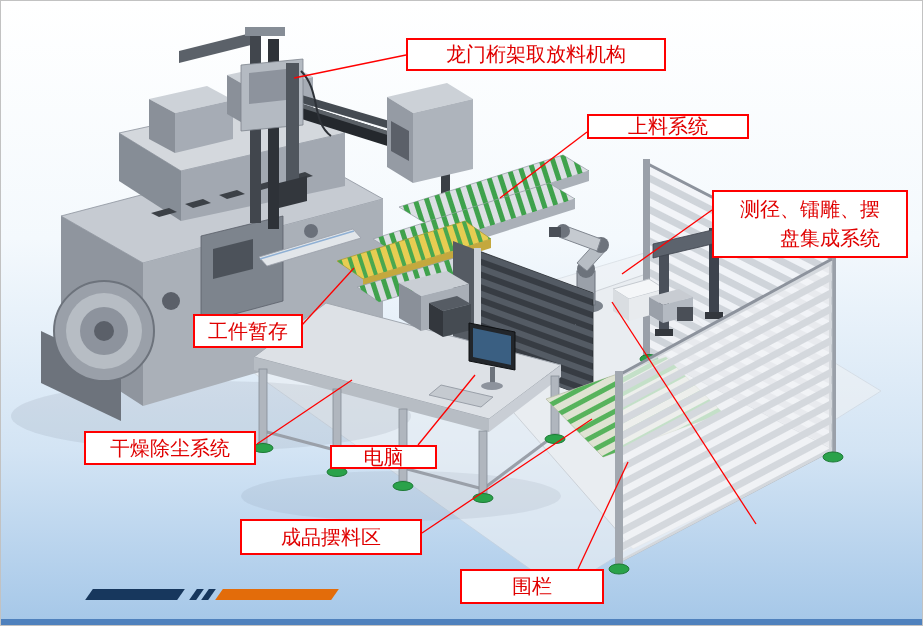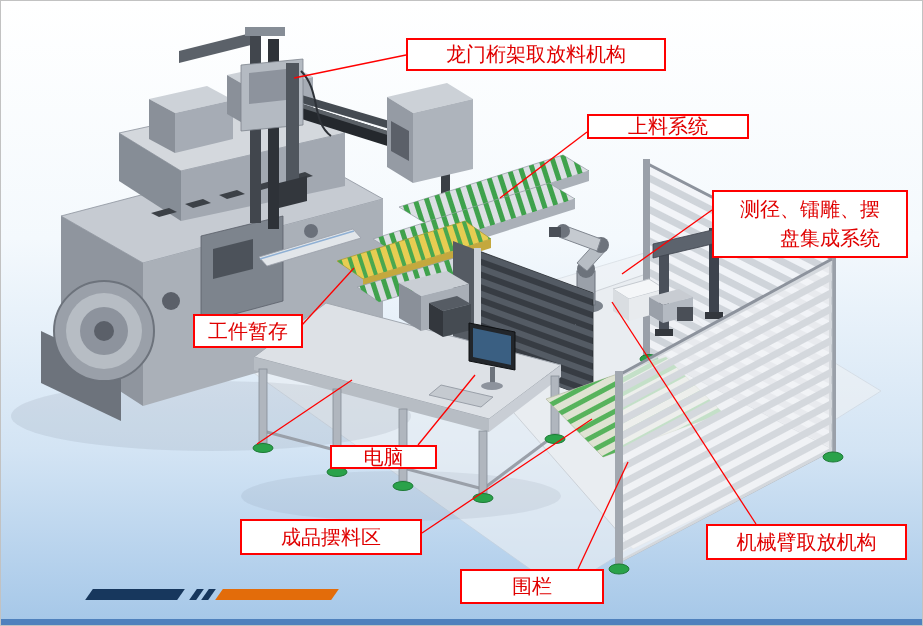--- a/index.html
+++ b/index.html
@@ -246,24 +246,24 @@
       <line class="leader" x1="577" y1="568" x2="627" y2="461"></line>
       <line class="leader" x1="755" y1="523" x2="611" y2="301"></line>
     </g>
   </svg>
 
   <div class="label lbl-0">龙门桁架取放料机构</div>
   <div class="label lbl-1">上料系统</div>
   <div class="label lbl-2">测径、镭雕、摆
 盘集成系统</div>
   <div class="label lbl-3">工件暂存</div>
+  <div class="label lbl-4">干燥除尘系统</div>
   <div class="label lbl-5">电脑</div>
   <div class="label lbl-6">成品摆料区</div>
   <div class="label lbl-7">围栏</div>
-  <div class="label lbl-8">机械臂取放机构</div>
 
   <div class="deco deco-navy"></div>
   <div class="deco deco-tick1"></div>
   <div class="deco deco-tick2"></div>
   <div class="deco deco-orange"></div>
   <div class="bottom-line"></div>
 
 </div>
 
 </body></html>

